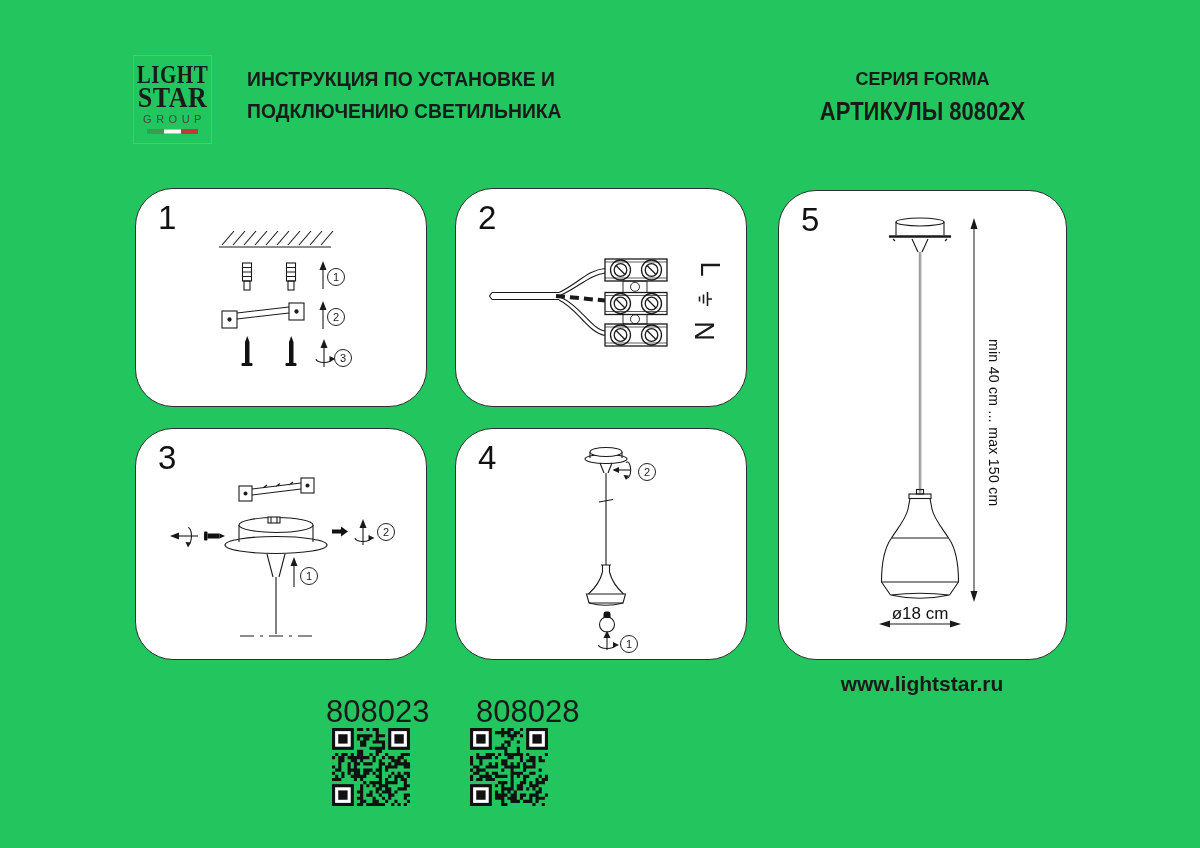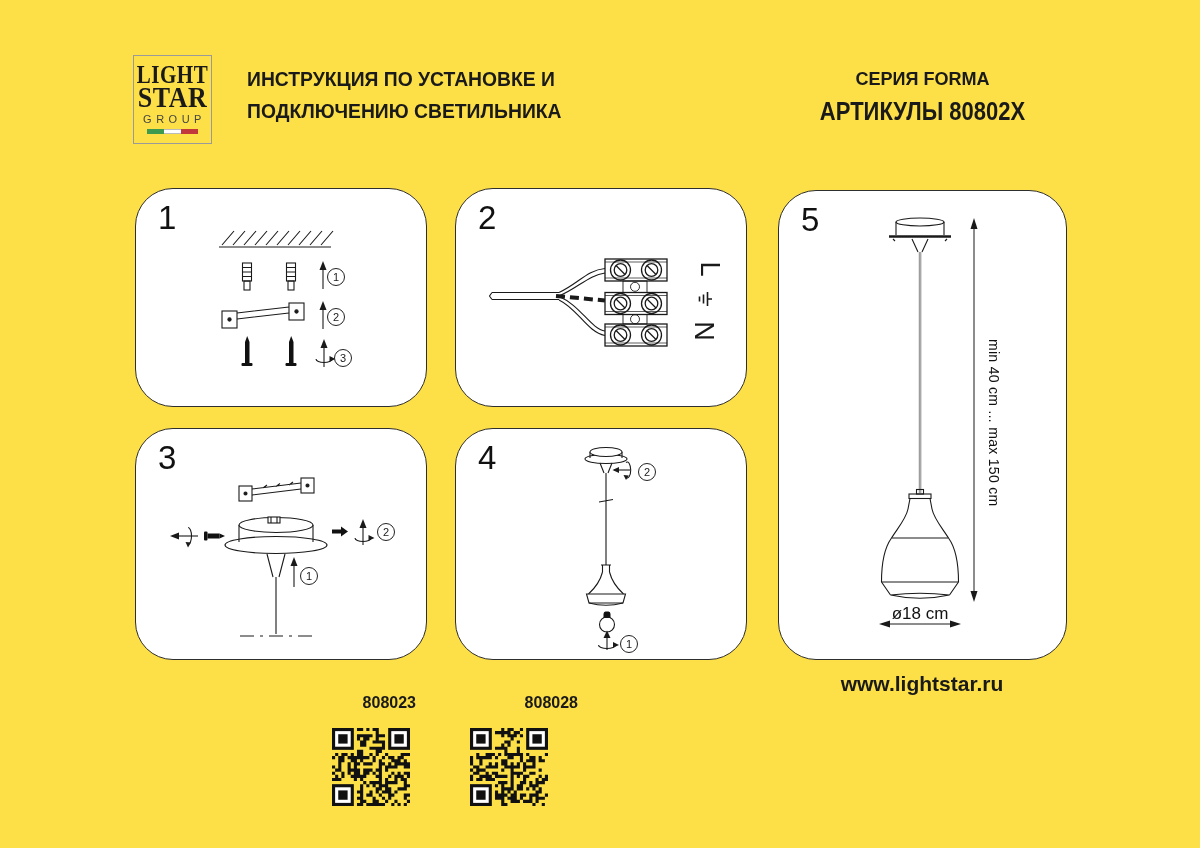--- a/index.html
+++ b/index.html
@@ -1,16 +1,16 @@
 <!DOCTYPE html>
 <html><head>
 <meta charset="utf-8">
 <style>
   html,body{margin:0;padding:0;background:#e8e8e8;}
-  .page{position:relative;width:1200px;height:848px;background:#fde047;
+  .page{position:relative;width:1200px;height:848px;background:#22c55e;
         font-family:"Liberation Sans","DejaVu Sans",sans-serif;color:#1a1a1a;overflow:hidden;}
   .abs{position:absolute;}
   
   .logo-box{left:133px;top:55px;width:77px;height:87px;border:1px solid #9a9a9a;text-align:center;}
   .logo-light{margin-top:9px;font-family:"Liberation Serif","DejaVu Serif",serif;font-weight:700;
               font-size:21px;line-height:21px;letter-spacing:.5px;transform:scaleY(1.15);}
   .logo-star{font-family:"Liberation Serif","DejaVu Serif",serif;font-weight:700;
              font-size:26px;line-height:24px;letter-spacing:.5px;transform:scaleY(1.1);}
   .logo-group{font-size:11px;letter-spacing:4.5px;color:#444;margin-top:3px;text-indent:4px;}
   .flag{display:flex;justify-content:center;align-items:center;margin-top:4px;}
@@ -25,21 +25,21 @@
   .pnum{position:absolute;left:22px;top:10px;font-size:33px;font-weight:400;color:#111;}
   .badge{position:absolute;width:16px;height:16px;border:1.2px solid #222;border-radius:50%;
          display:flex;align-items:center;justify-content:center;font-size:11px;background:#fff;}
   .rot90{position:absolute;display:flex;align-items:center;justify-content:center;
          transform:rotate(90deg);font-size:27px;}
   svg{position:absolute;left:0;top:0;overflow:visible;}
   .dim-v{left:203px;top:148px;width:20px;height:140px;writing-mode:vertical-rl;
          font-size:14px;white-space:nowrap;letter-spacing:.3px;color:#111;}
   .dim-h{left:99px;top:413px;width:84px;text-align:center;font-size:17px;color:#111;}
   
-  .art-code{width:90px;text-align:right;font-weight:700;font-size:16px;}
+  .art-code{width:90px;text-align:right;font-weight:400;font-size:31px;}
   .website{left:822px;top:672px;width:200px;text-align:center;font-weight:700;font-size:21px;}
 </style>
 </head>
 <body>
 
 <div class="page">
 
   <div class="abs logo-box">
     <div class="logo-light">LIGHT</div>
     <div class="logo-star">STAR</div>
@@ -311,21 +311,21 @@
           <polygon points="111,429.5 100,433 111,436.5" fill="#1a1a1a" stroke="none"></polygon>
           <polygon points="171,429.5 182,433 171,436.5" fill="#1a1a1a" stroke="none"></polygon>
         </g>
       </g>
     </svg>
     <div class="abs dim-v">min 40 cm ... max 150 cm</div>
     <div class="abs dim-h">ø18 cm</div>
   </div>
 
   <div class="abs art-code" style="left:326px;top:694px;">808023</div>
-  <div class="abs art-code" style="left:488px;top:694px;">808028</div>
+  <div class="abs art-code" style="left:476px;top:694px;">808028</div>
   <svg class="abs qr" style="left:332px;top:728px;" width="78" height="78" viewBox="0 0 78 78">
       <path d="M24.96 0.00h3.12v3.12h-3.12zM28.08 0.00h3.12v3.12h-3.12zM34.32 0.00h3.12v3.12h-3.12zM40.56 0.00h3.12v3.12h-3.12zM43.68 0.00h3.12v3.12h-3.12zM43.68 3.12h3.12v3.12h-3.12zM24.96 6.24h3.12v3.12h-3.12zM28.08 6.24h3.12v3.12h-3.12zM31.20 6.24h3.12v3.12h-3.12zM34.32 6.24h3.12v3.12h-3.12zM37.44 6.24h3.12v3.12h-3.12zM43.68 6.24h3.12v3.12h-3.12zM46.80 6.24h3.12v3.12h-3.12zM49.92 6.24h3.12v3.12h-3.12zM24.96 9.36h3.12v3.12h-3.12zM31.20 9.36h3.12v3.12h-3.12zM34.32 9.36h3.12v3.12h-3.12zM43.68 9.36h3.12v3.12h-3.12zM28.08 12.48h3.12v3.12h-3.12zM31.20 12.48h3.12v3.12h-3.12zM40.56 12.48h3.12v3.12h-3.12zM43.68 12.48h3.12v3.12h-3.12zM46.80 12.48h3.12v3.12h-3.12zM49.92 12.48h3.12v3.12h-3.12zM28.08 15.60h3.12v3.12h-3.12zM31.20 15.60h3.12v3.12h-3.12zM49.92 15.60h3.12v3.12h-3.12zM37.44 18.72h3.12v3.12h-3.12zM40.56 18.72h3.12v3.12h-3.12zM43.68 18.72h3.12v3.12h-3.12zM46.80 18.72h3.12v3.12h-3.12zM49.92 18.72h3.12v3.12h-3.12zM24.96 21.84h3.12v3.12h-3.12zM28.08 21.84h3.12v3.12h-3.12zM43.68 21.84h3.12v3.12h-3.12zM46.80 21.84h3.12v3.12h-3.12zM3.12 24.96h3.12v3.12h-3.12zM9.36 24.96h3.12v3.12h-3.12zM12.48 24.96h3.12v3.12h-3.12zM18.72 24.96h3.12v3.12h-3.12zM24.96 24.96h3.12v3.12h-3.12zM28.08 24.96h3.12v3.12h-3.12zM37.44 24.96h3.12v3.12h-3.12zM43.68 24.96h3.12v3.12h-3.12zM53.04 24.96h3.12v3.12h-3.12zM68.64 24.96h3.12v3.12h-3.12zM71.76 24.96h3.12v3.12h-3.12zM74.88 24.96h3.12v3.12h-3.12zM0.00 28.08h3.12v3.12h-3.12zM6.24 28.08h3.12v3.12h-3.12zM9.36 28.08h3.12v3.12h-3.12zM15.60 28.08h3.12v3.12h-3.12zM18.72 28.08h3.12v3.12h-3.12zM21.84 28.08h3.12v3.12h-3.12zM24.96 28.08h3.12v3.12h-3.12zM28.08 28.08h3.12v3.12h-3.12zM31.20 28.08h3.12v3.12h-3.12zM34.32 28.08h3.12v3.12h-3.12zM40.56 28.08h3.12v3.12h-3.12zM49.92 28.08h3.12v3.12h-3.12zM56.16 28.08h3.12v3.12h-3.12zM59.28 28.08h3.12v3.12h-3.12zM65.52 28.08h3.12v3.12h-3.12zM68.64 28.08h3.12v3.12h-3.12zM6.24 31.20h3.12v3.12h-3.12zM9.36 31.20h3.12v3.12h-3.12zM18.72 31.20h3.12v3.12h-3.12zM21.84 31.20h3.12v3.12h-3.12zM28.08 31.20h3.12v3.12h-3.12zM40.56 31.20h3.12v3.12h-3.12zM46.80 31.20h3.12v3.12h-3.12zM59.28 31.20h3.12v3.12h-3.12zM62.40 31.20h3.12v3.12h-3.12zM65.52 31.20h3.12v3.12h-3.12zM71.76 31.20h3.12v3.12h-3.12zM6.24 34.32h3.12v3.12h-3.12zM15.60 34.32h3.12v3.12h-3.12zM21.84 34.32h3.12v3.12h-3.12zM24.96 34.32h3.12v3.12h-3.12zM31.20 34.32h3.12v3.12h-3.12zM34.32 34.32h3.12v3.12h-3.12zM37.44 34.32h3.12v3.12h-3.12zM46.80 34.32h3.12v3.12h-3.12zM49.92 34.32h3.12v3.12h-3.12zM56.16 34.32h3.12v3.12h-3.12zM62.40 34.32h3.12v3.12h-3.12zM65.52 34.32h3.12v3.12h-3.12zM68.64 34.32h3.12v3.12h-3.12zM71.76 34.32h3.12v3.12h-3.12zM74.88 34.32h3.12v3.12h-3.12zM0.00 37.44h3.12v3.12h-3.12zM6.24 37.44h3.12v3.12h-3.12zM15.60 37.44h3.12v3.12h-3.12zM21.84 37.44h3.12v3.12h-3.12zM46.80 37.44h3.12v3.12h-3.12zM53.04 37.44h3.12v3.12h-3.12zM56.16 37.44h3.12v3.12h-3.12zM59.28 37.44h3.12v3.12h-3.12zM62.40 37.44h3.12v3.12h-3.12zM71.76 37.44h3.12v3.12h-3.12zM74.88 37.44h3.12v3.12h-3.12zM3.12 40.56h3.12v3.12h-3.12zM6.24 40.56h3.12v3.12h-3.12zM15.60 40.56h3.12v3.12h-3.12zM18.72 40.56h3.12v3.12h-3.12zM21.84 40.56h3.12v3.12h-3.12zM24.96 40.56h3.12v3.12h-3.12zM31.20 40.56h3.12v3.12h-3.12zM34.32 40.56h3.12v3.12h-3.12zM37.44 40.56h3.12v3.12h-3.12zM43.68 40.56h3.12v3.12h-3.12zM46.80 40.56h3.12v3.12h-3.12zM53.04 40.56h3.12v3.12h-3.12zM0.00 43.68h3.12v3.12h-3.12zM9.36 43.68h3.12v3.12h-3.12zM15.60 43.68h3.12v3.12h-3.12zM21.84 43.68h3.12v3.12h-3.12zM24.96 43.68h3.12v3.12h-3.12zM31.20 43.68h3.12v3.12h-3.12zM34.32 43.68h3.12v3.12h-3.12zM40.56 43.68h3.12v3.12h-3.12zM46.80 43.68h3.12v3.12h-3.12zM59.28 43.68h3.12v3.12h-3.12zM65.52 43.68h3.12v3.12h-3.12zM71.76 43.68h3.12v3.12h-3.12zM74.88 43.68h3.12v3.12h-3.12zM3.12 46.80h3.12v3.12h-3.12zM9.36 46.80h3.12v3.12h-3.12zM18.72 46.80h3.12v3.12h-3.12zM21.84 46.80h3.12v3.12h-3.12zM24.96 46.80h3.12v3.12h-3.12zM28.08 46.80h3.12v3.12h-3.12zM31.20 46.80h3.12v3.12h-3.12zM43.68 46.80h3.12v3.12h-3.12zM46.80 46.80h3.12v3.12h-3.12zM56.16 46.80h3.12v3.12h-3.12zM62.40 46.80h3.12v3.12h-3.12zM65.52 46.80h3.12v3.12h-3.12zM68.64 46.80h3.12v3.12h-3.12zM74.88 46.80h3.12v3.12h-3.12zM0.00 49.92h3.12v3.12h-3.12zM3.12 49.92h3.12v3.12h-3.12zM6.24 49.92h3.12v3.12h-3.12zM21.84 49.92h3.12v3.12h-3.12zM28.08 49.92h3.12v3.12h-3.12zM46.80 49.92h3.12v3.12h-3.12zM53.04 49.92h3.12v3.12h-3.12zM62.40 49.92h3.12v3.12h-3.12zM68.64 49.92h3.12v3.12h-3.12zM71.76 49.92h3.12v3.12h-3.12zM31.20 53.04h3.12v3.12h-3.12zM37.44 53.04h3.12v3.12h-3.12zM40.56 53.04h3.12v3.12h-3.12zM43.68 53.04h3.12v3.12h-3.12zM46.80 53.04h3.12v3.12h-3.12zM53.04 53.04h3.12v3.12h-3.12zM56.16 53.04h3.12v3.12h-3.12zM59.28 53.04h3.12v3.12h-3.12zM62.40 53.04h3.12v3.12h-3.12zM71.76 53.04h3.12v3.12h-3.12zM28.08 56.16h3.12v3.12h-3.12zM34.32 56.16h3.12v3.12h-3.12zM40.56 56.16h3.12v3.12h-3.12zM46.80 56.16h3.12v3.12h-3.12zM49.92 56.16h3.12v3.12h-3.12zM53.04 56.16h3.12v3.12h-3.12zM71.76 56.16h3.12v3.12h-3.12zM74.88 56.16h3.12v3.12h-3.12zM28.08 59.28h3.12v3.12h-3.12zM43.68 59.28h3.12v3.12h-3.12zM46.80 59.28h3.12v3.12h-3.12zM53.04 59.28h3.12v3.12h-3.12zM56.16 59.28h3.12v3.12h-3.12zM65.52 59.28h3.12v3.12h-3.12zM68.64 59.28h3.12v3.12h-3.12zM71.76 59.28h3.12v3.12h-3.12zM24.96 62.40h3.12v3.12h-3.12zM28.08 62.40h3.12v3.12h-3.12zM37.44 62.40h3.12v3.12h-3.12zM43.68 62.40h3.12v3.12h-3.12zM49.92 62.40h3.12v3.12h-3.12zM53.04 62.40h3.12v3.12h-3.12zM56.16 62.40h3.12v3.12h-3.12zM62.40 62.40h3.12v3.12h-3.12zM28.08 65.52h3.12v3.12h-3.12zM34.32 65.52h3.12v3.12h-3.12zM37.44 65.52h3.12v3.12h-3.12zM46.80 65.52h3.12v3.12h-3.12zM56.16 65.52h3.12v3.12h-3.12zM59.28 65.52h3.12v3.12h-3.12zM71.76 65.52h3.12v3.12h-3.12zM74.88 65.52h3.12v3.12h-3.12zM24.96 68.64h3.12v3.12h-3.12zM28.08 68.64h3.12v3.12h-3.12zM40.56 68.64h3.12v3.12h-3.12zM49.92 68.64h3.12v3.12h-3.12zM56.16 68.64h3.12v3.12h-3.12zM71.76 68.64h3.12v3.12h-3.12zM28.08 71.76h3.12v3.12h-3.12zM31.20 71.76h3.12v3.12h-3.12zM40.56 71.76h3.12v3.12h-3.12zM43.68 71.76h3.12v3.12h-3.12zM53.04 71.76h3.12v3.12h-3.12zM62.40 71.76h3.12v3.12h-3.12zM74.88 71.76h3.12v3.12h-3.12zM24.96 74.88h3.12v3.12h-3.12zM28.08 74.88h3.12v3.12h-3.12zM34.32 74.88h3.12v3.12h-3.12zM37.44 74.88h3.12v3.12h-3.12zM40.56 74.88h3.12v3.12h-3.12zM43.68 74.88h3.12v3.12h-3.12zM46.80 74.88h3.12v3.12h-3.12zM49.92 74.88h3.12v3.12h-3.12zM59.28 74.88h3.12v3.12h-3.12zM65.52 74.88h3.12v3.12h-3.12zM71.76 74.88h3.12v3.12h-3.12z" fill="#111"></path>
       <rect x="0" y="0" width="21.84" height="21.84" fill="#111"></rect>
       <rect x="3.12" y="3.12" width="15.600000000000001" height="15.600000000000001" fill="#fff"></rect>
       <rect x="6.24" y="6.24" width="9.36" height="9.36" fill="#111"></rect>
       <rect x="56.160000000000004" y="0" width="21.84" height="21.84" fill="#111"></rect>
       <rect x="59.28" y="3.12" width="15.600000000000001" height="15.600000000000001" fill="#fff"></rect>
       <rect x="62.400000000000006" y="6.24" width="9.36" height="9.36" fill="#111"></rect>
       <rect x="0" y="56.160000000000004" width="21.84" height="21.84" fill="#111"></rect>
       <rect x="3.12" y="59.28" width="15.600000000000001" height="15.600000000000001" fill="#fff"></rect>

